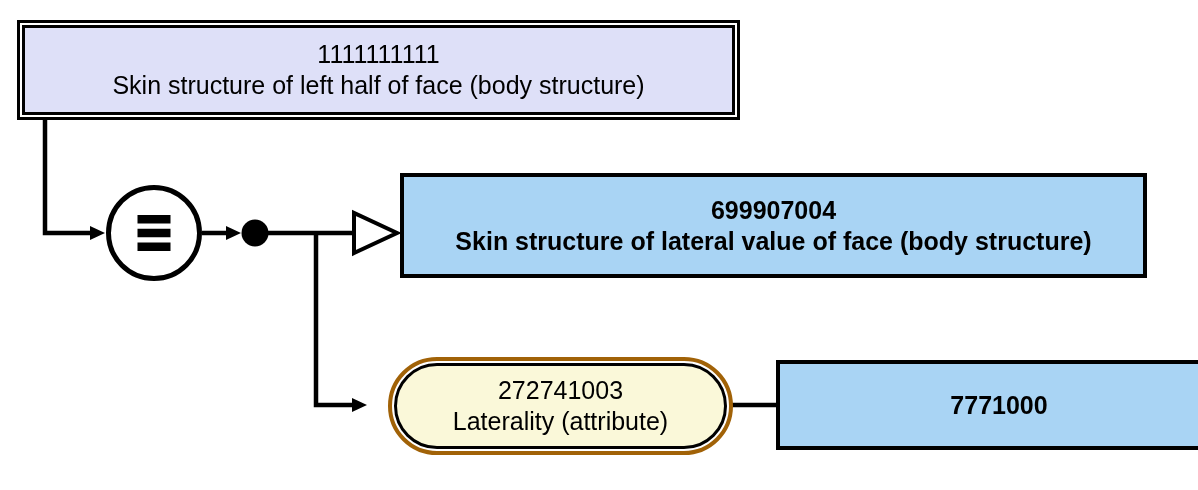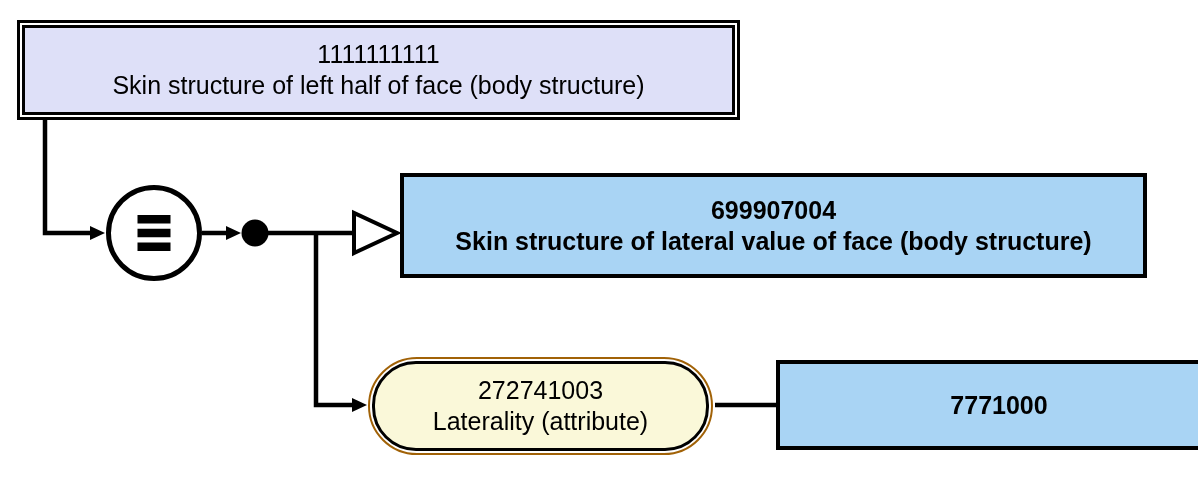--- a/index.html
+++ b/index.html
@@ -96,25 +96,25 @@
     height: 105px;
   }
   .value-node {
     left: 776px;
     top: 360px;
     width: 446px;
     height: 90px;
   }
   
   .pill-outer {
-    left: 368px;
+    left: 388px;
     top: 357px;
     width: 345px;
     height: 98px;
-    border: 2px solid #a16207;
+    border: 4px solid #a16207;
     border-radius: 49px;
     padding: 2px;
     background: #ffffff;
   }
   .pill-inner {
     box-sizing: border-box;
     width: 100%;
     height: 100%;
     border: 3px solid #000;
     border-radius: 44px;

